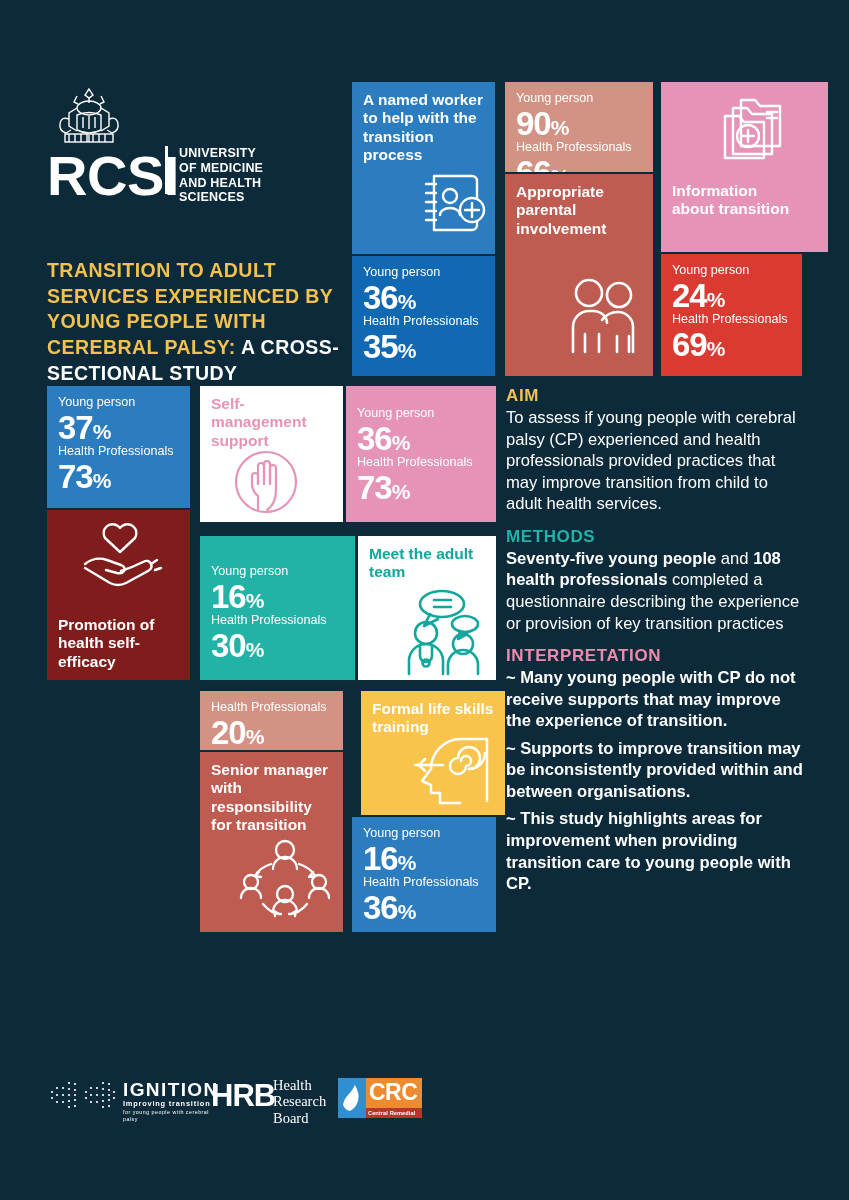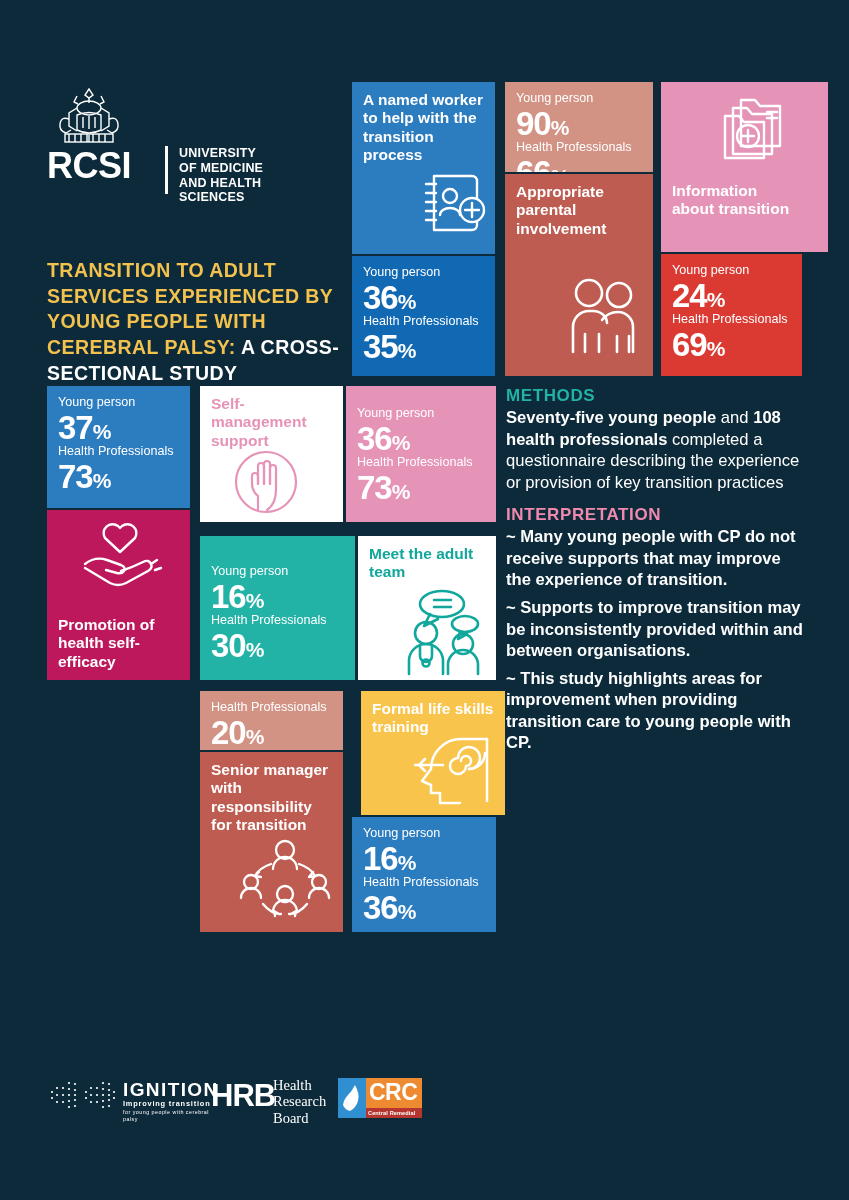--- a/index.html
+++ b/index.html
@@ -11,21 +11,21 @@
     background:#0c2a3a;
     overflow:hidden;
   }
   .abs { position:absolute; }
 
   
   #rcsi-logo { left:47px; top:86px; width:250px; height:90px; }
   #rcsi-crest { position:absolute; left:0; top:0; width:84px; height:68px; }
   #rcsi-word {
     position:absolute; left:0; top:62px;
-    font-weight:bold; font-size:36px; letter-spacing:-0.5px;
+    font-weight:bold; font-size:56px; letter-spacing:-0.5px;
     color:#ffffff; line-height:1;
   }
   #rcsi-rule { position:absolute; left:118px; top:60px; width:3px; height:48px; background:#fff; }
   #rcsi-sub {
     position:absolute; left:132px; top:60px;
     font-size:12.5px; font-weight:bold; line-height:1.18;
     color:#ffffff; letter-spacing:.2px; text-transform:uppercase;
   }
 
   
@@ -51,21 +51,21 @@
   .pct .sm { font-size:21px; letter-spacing:0; }
   .pad { padding:9px 11px 24px 11px; }
 
   
   .c-blue       { background:#2c7cc0; }
   .c-bluedark   { background:#1168b3; }
   .c-salmon     { background:#d29385; }
   .c-brick      { background:#bf5c51; }
   .c-pinklt     { background:#e693b8; }
   .c-red        { background:#da3a32; }
-  .c-teal       { background:#be185d; }
+  .c-teal       { background:#7f1d1d; }
   .c-tealbright { background:#22b3a6; }
   .c-white      { background:#ffffff; }
   .c-yellow     { background:#f8c44c; }
 
   .hdr-pink  { color:#e693b8; }
   .hdr-teal  { color:#11a79c; }
 
   
   .icon { position:absolute; }
 
@@ -295,20 +295,24 @@
 </div>
 <div class="block c-blue pad" style="left:352px;top:817px;width:144px;height:115px;">
   <div class="lbl">Young person</div>
   <div class="pct"><span>16</span><span class="sm">%</span></div>
   <div class="lbl">Health Professionals</div>
   <div class="pct"><span>36</span><span class="sm">%</span></div>
 </div>
 
 <div id="right-col" class="abs">
 
+  <div class="sec-block">
+    <div class="sec-head aim">AIM</div>
+    <div class="sec-body">To assess if young people with cerebral palsy (CP) experienced and health professionals provided practices that may improve transition from child to adult health services.</div>
+  </div>
 
   <div class="sec-block">
     <div class="sec-head met">METHODS</div>
     <div class="sec-body"><b>Seventy-five young people</b><span> and </span><b>108 health professionals</b><span> completed a questionnaire describing the experience or provision of key transition practices</span></div>
   </div>
 
   <div class="sec-block">
     <div class="sec-head intp">INTERPRETATION</div>
     <div class="sec-body bold">~ Many young people with CP do not receive supports that may improve the experience of transition.</div>
     <div class="sec-body bold bullet">~ Supports to improve transition may be inconsistently provided within and between organisations.</div>

